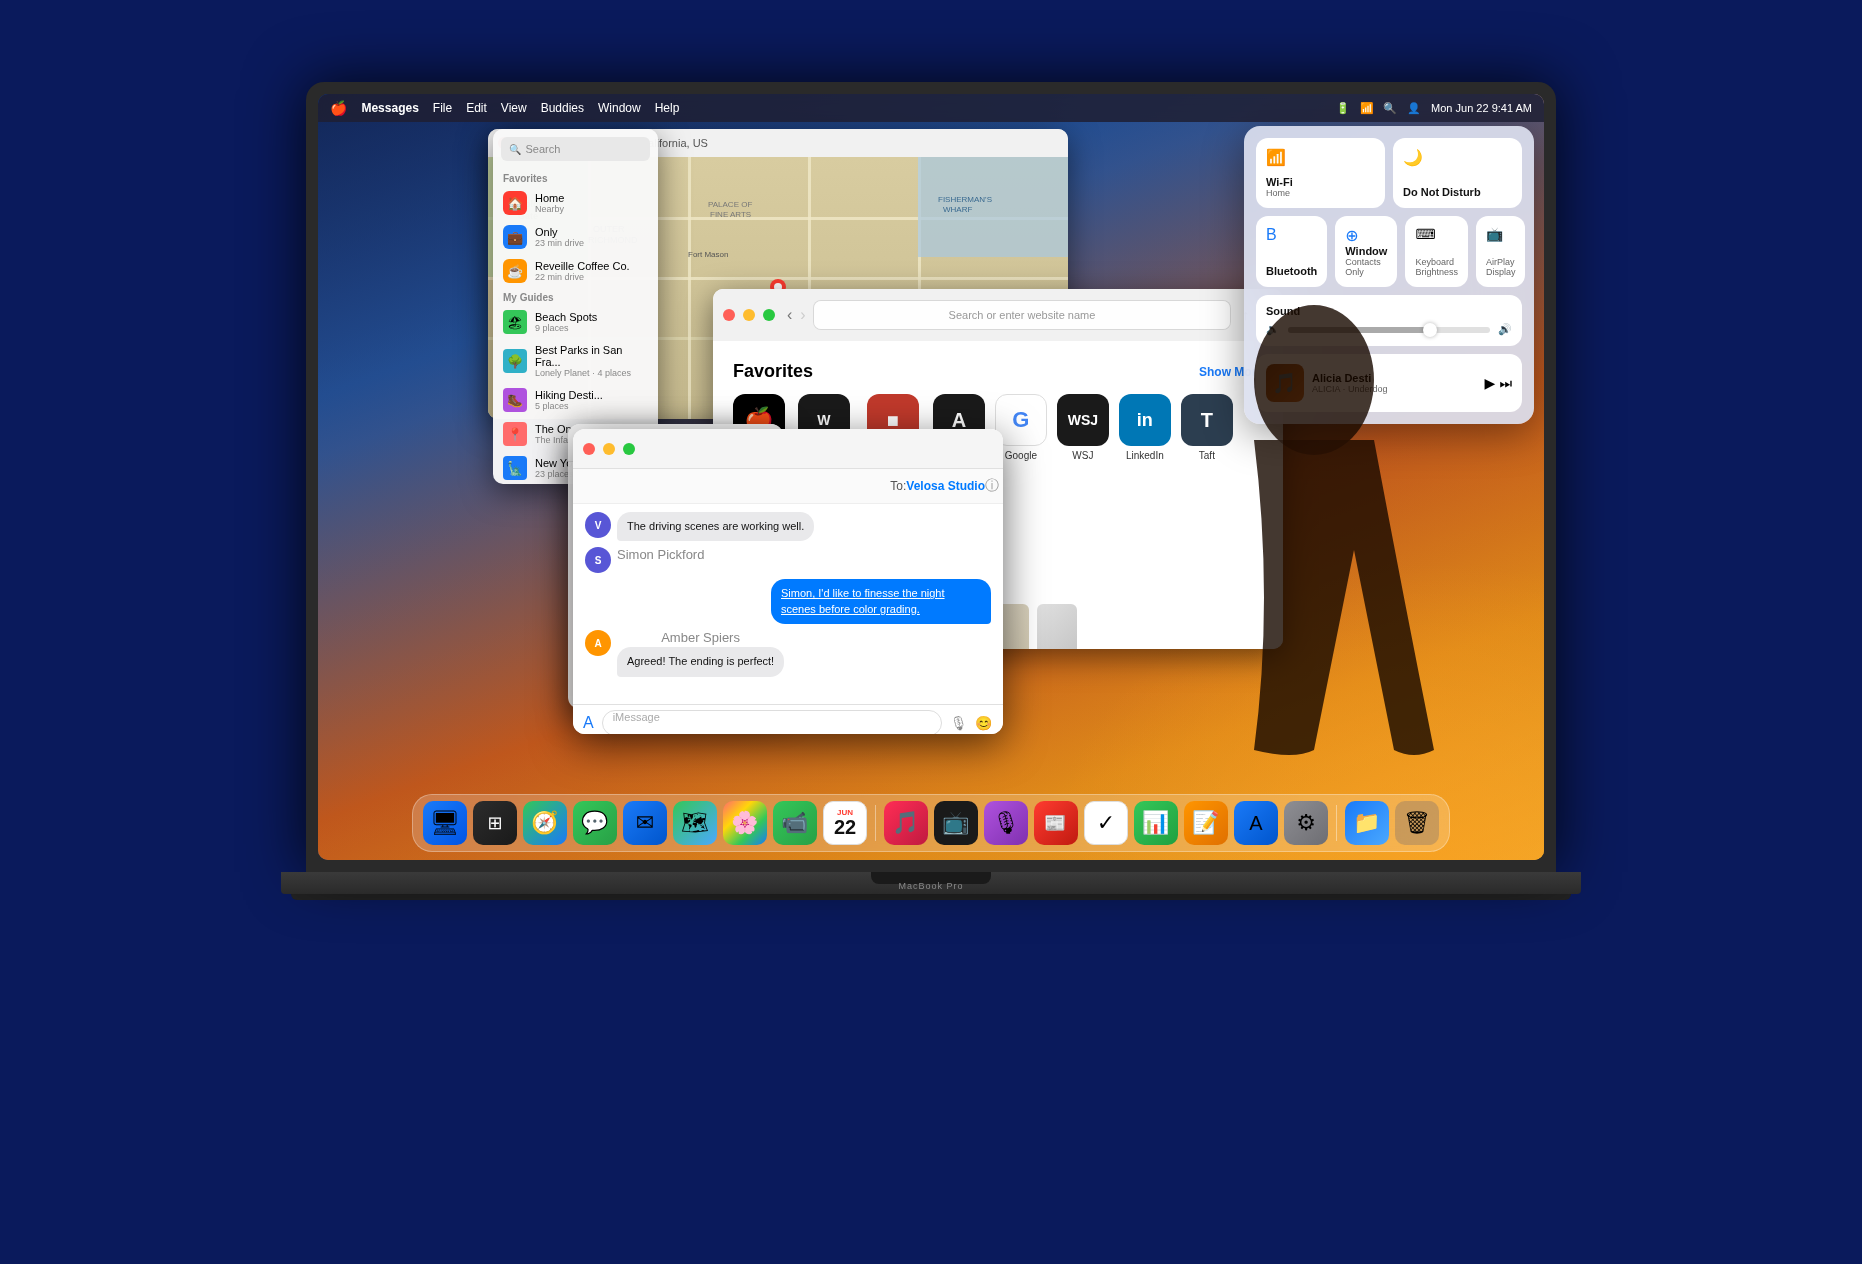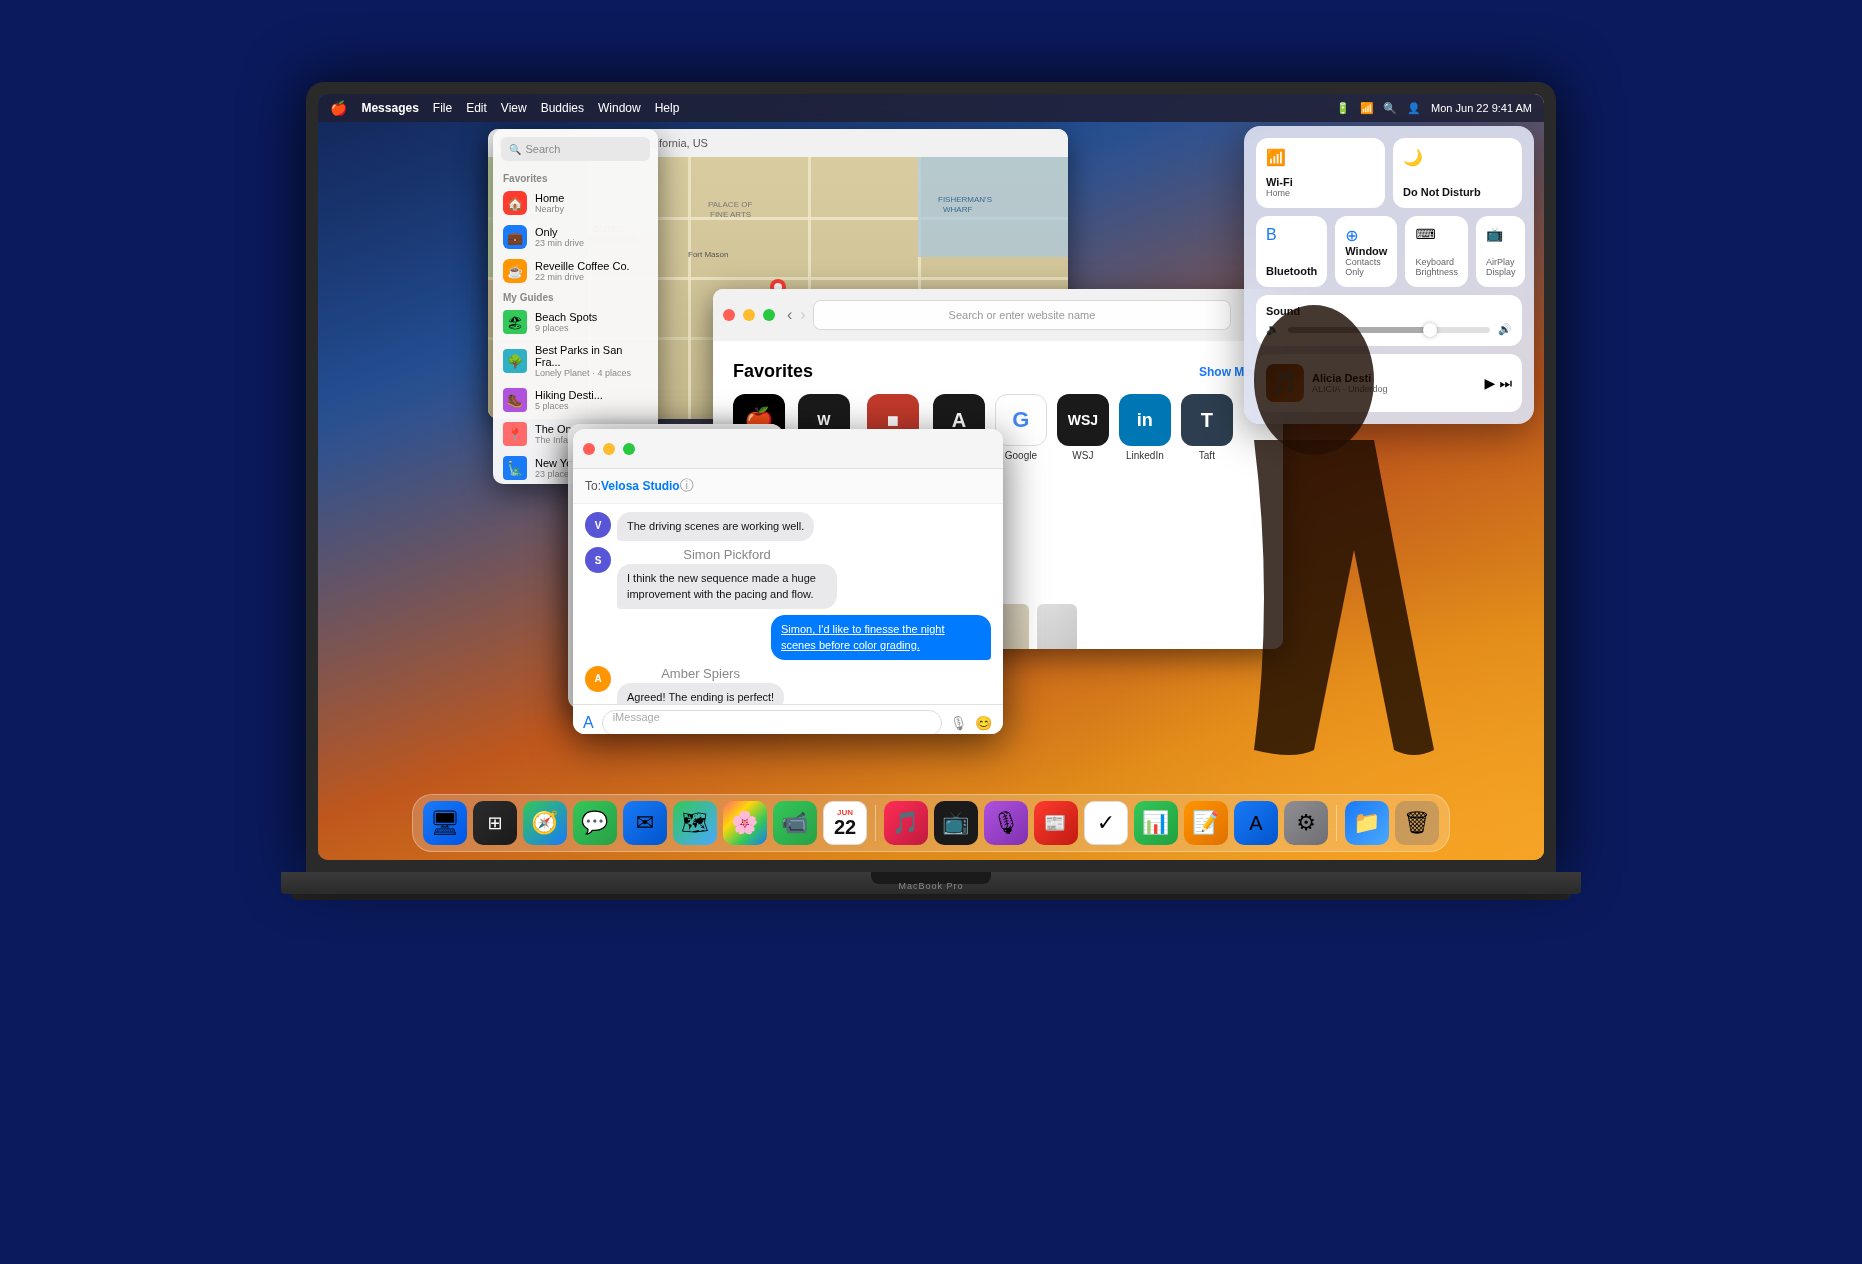--- a/index.html
+++ b/index.html
@@ -406,22 +406,22 @@
       background: rgba(245,245,245,0.98);
       display: flex;
       align-items: center;
       padding: 0 10px;
       gap: 8px;
       border-bottom: 1px solid #e0e0e0;
     }
     .messages-to {
       display: flex;
       align-items: center;
-      justify-content: flex-start;
-      padding: 8px 12px;
+      justify-content: flex-end;
+      padding: 8px 4px;
       background: #fafafa;
       border-bottom: 1px solid #eee;
     }
     .messages-to-text { font-size: 12px; color: #555; }
     .messages-to-name { font-size: 12px; font-weight: 600; color: #007aff; }
     .messages-body {
       flex: 1;
       padding: 8px 12px;
       overflow: hidden;
       display: flex;
@@ -998,21 +998,20 @@
               <div class="msg-avatar" style="background:#5856d6">V</div>
               <div class="msg-col">
                 <div class="msg-bubble received">The driving scenes are working well.</div>
               </div>
             </div>
 
             <div class="msg-row">
               <div class="msg-avatar" style="background:#5856d6">S</div>
               <div class="msg-col">
                 <span class="msg-sender">Simon Pickford</span>
-                <div class="msg-bubble received">I think the new sequence made a huge improvement with the pacing and flow.</div>
               </div>
             </div>
 
             <div class="msg-row right">
               <div class="msg-bubble sent">Simon, I'd like to finesse the night scenes before color grading.</div>
             </div>
 
             <div class="msg-row">
               <div class="msg-avatar" style="background:#ff9500">A</div>
               <div class="msg-col">

